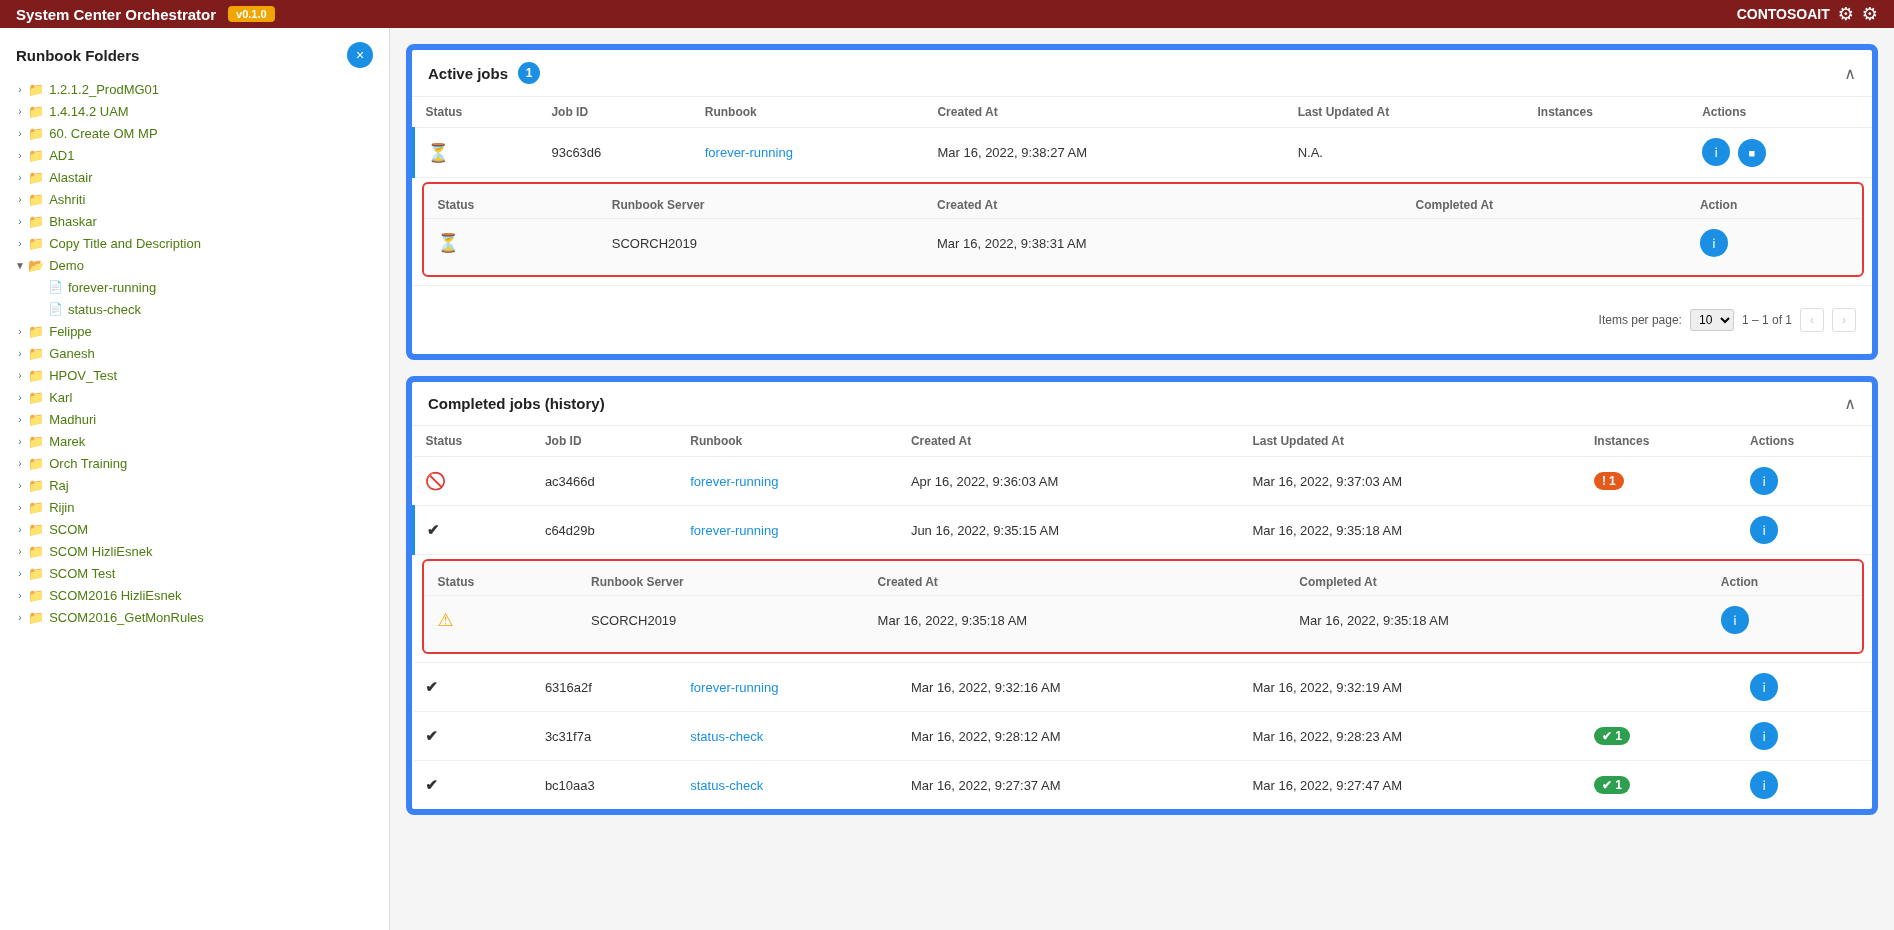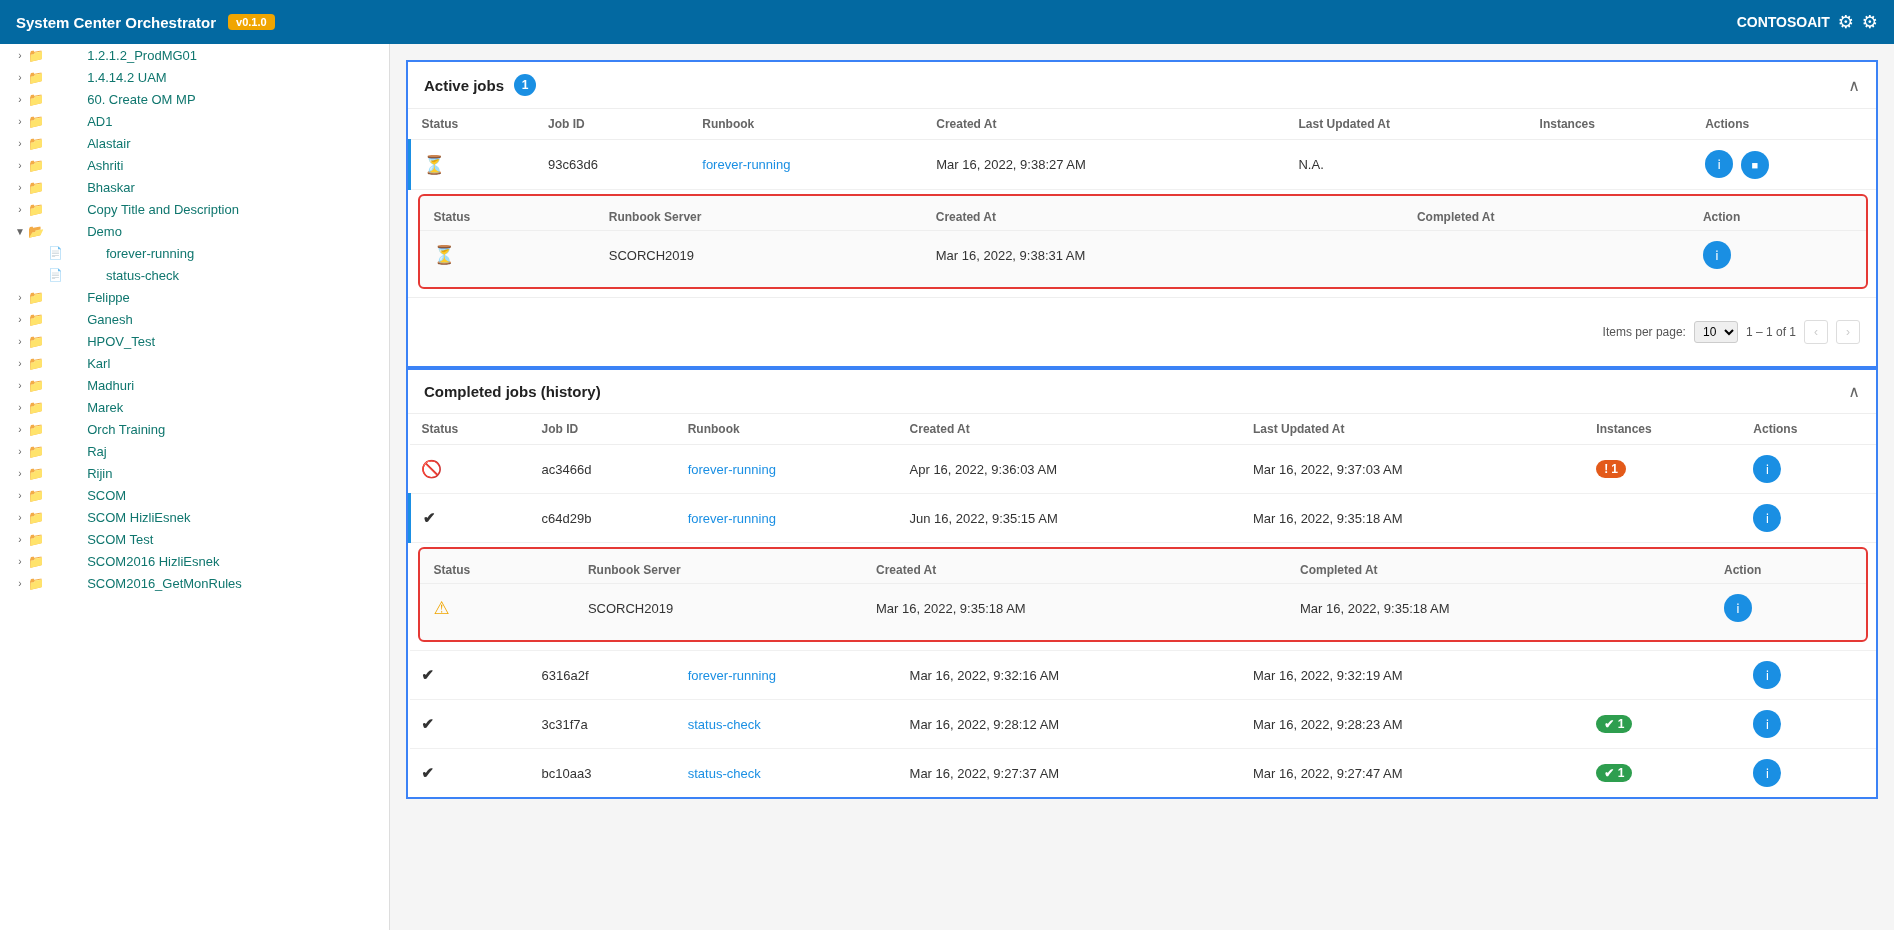--- a/index.html
+++ b/index.html
@@ -1,25 +1,25 @@
 <!DOCTYPE html>
 <html><head>
   <meta charset="utf-8">
   <style>
     * { box-sizing: border-box; margin: 0; padding: 0; }
     body { font-family: 'Segoe UI', Arial, sans-serif; font-size: 13px; background: #f0f0f0; display: flex; flex-direction: column; height: 930px; overflow: hidden; }
 
     
     .header {
-      background: #0369a1;
+      background: #7f1d1d;
       color: white;
       display: flex;
       align-items: center;
       padding: 0 16px;
-      height: 44px;
+      height: 28px;
       flex-shrink: 0;
       justify-content: space-between;
     }
     .header-left { display: flex; align-items: center; gap: 12px; }
     .header-title { font-size: 15px; font-weight: 600; color: white; }
     .version-badge {
       background: #f0a500;
       color: white;
       font-size: 11px;
       font-weight: bold;
@@ -99,39 +99,40 @@
       font-size: 13px;
       color: #e8a030;
       flex-shrink: 0;
     }
     .tree-icon-file {
       margin-right: 5px;
       font-size: 12px;
       color: #555;
       flex-shrink: 0;
     }
-    .tree-label { font-size: 13px; color: #0f766e; margin-left: 38px; }
+    .tree-label { font-size: 13px; color: #4d7c0f; }
     .tree-children { padding-left: 20px; }
 
     
     .content {
       flex: 1;
       overflow-y: auto;
       padding: 16px;
       background: #f5f5f5;
     }
     .content::-webkit-scrollbar { width: 8px; }
     .content::-webkit-scrollbar-track { background: #f0f0f0; }
     .content::-webkit-scrollbar-thumb { background: #ccc; border-radius: 4px; }
 
     
     .section {
       background: white;
-      border: 2px solid #3b82f6;
-      border-radius: 0;
+      border: 6px solid #3b82f6;
+      border-radius: 8px;
+      margin-bottom: 16px;
     }
     .section-header {
       display: flex;
       align-items: center;
       justify-content: space-between;
       padding: 12px 16px;
       border-bottom: 1px solid #eee;
     }
     .section-title-row { display: flex; align-items: center; gap: 10px; }
     .section-title { font-size: 15px; font-weight: 600; color: #222; }
@@ -286,20 +287,24 @@
   <div class="header-right">
     <span class="header-org">CONTOSOAIT</span>
     <span class="header-icon">⚙</span>
     <span class="header-icon">⚙</span>
   </div>
 </div>
 
 <div class="main-layout">
 
   <div class="sidebar">
+    <div class="sidebar-header">
+      <span class="sidebar-title">Runbook Folders</span>
+      <button class="sidebar-close-btn">×</button>
+    </div>
     <div class="sidebar-scroll" id="sidebar-tree">
     <div>
           <div class="tree-item">
             <span class="tree-chevron">›</span>
             <span class="tree-icon">📁</span>
             <span class="tree-label">1.2.1.2_ProdMG01</span>
           </div>
         </div>
         <div>
           <div class="tree-item">

